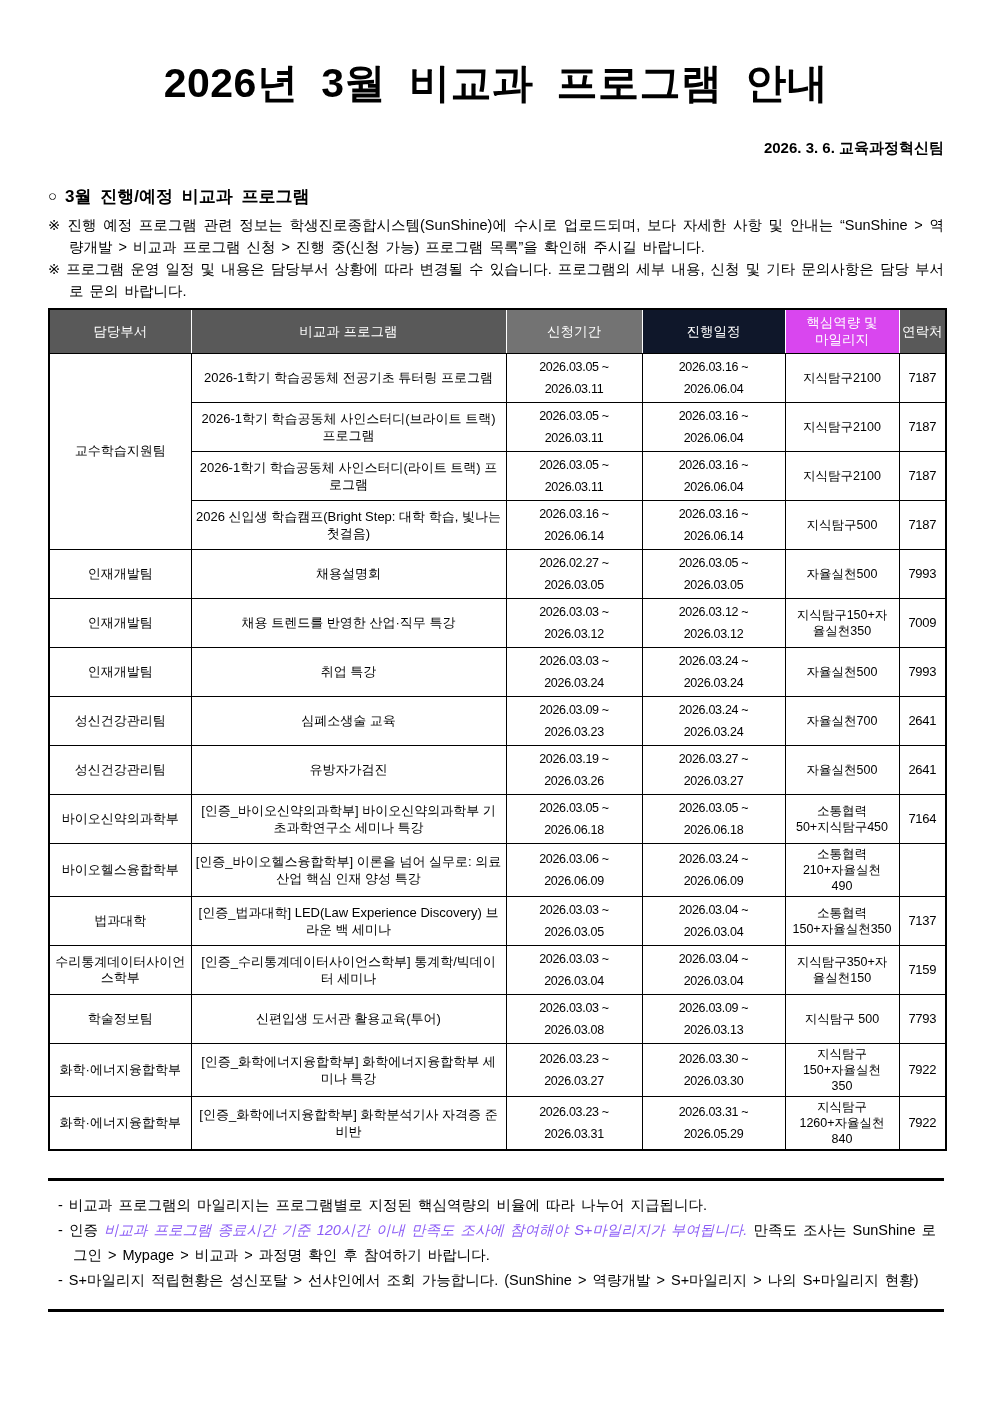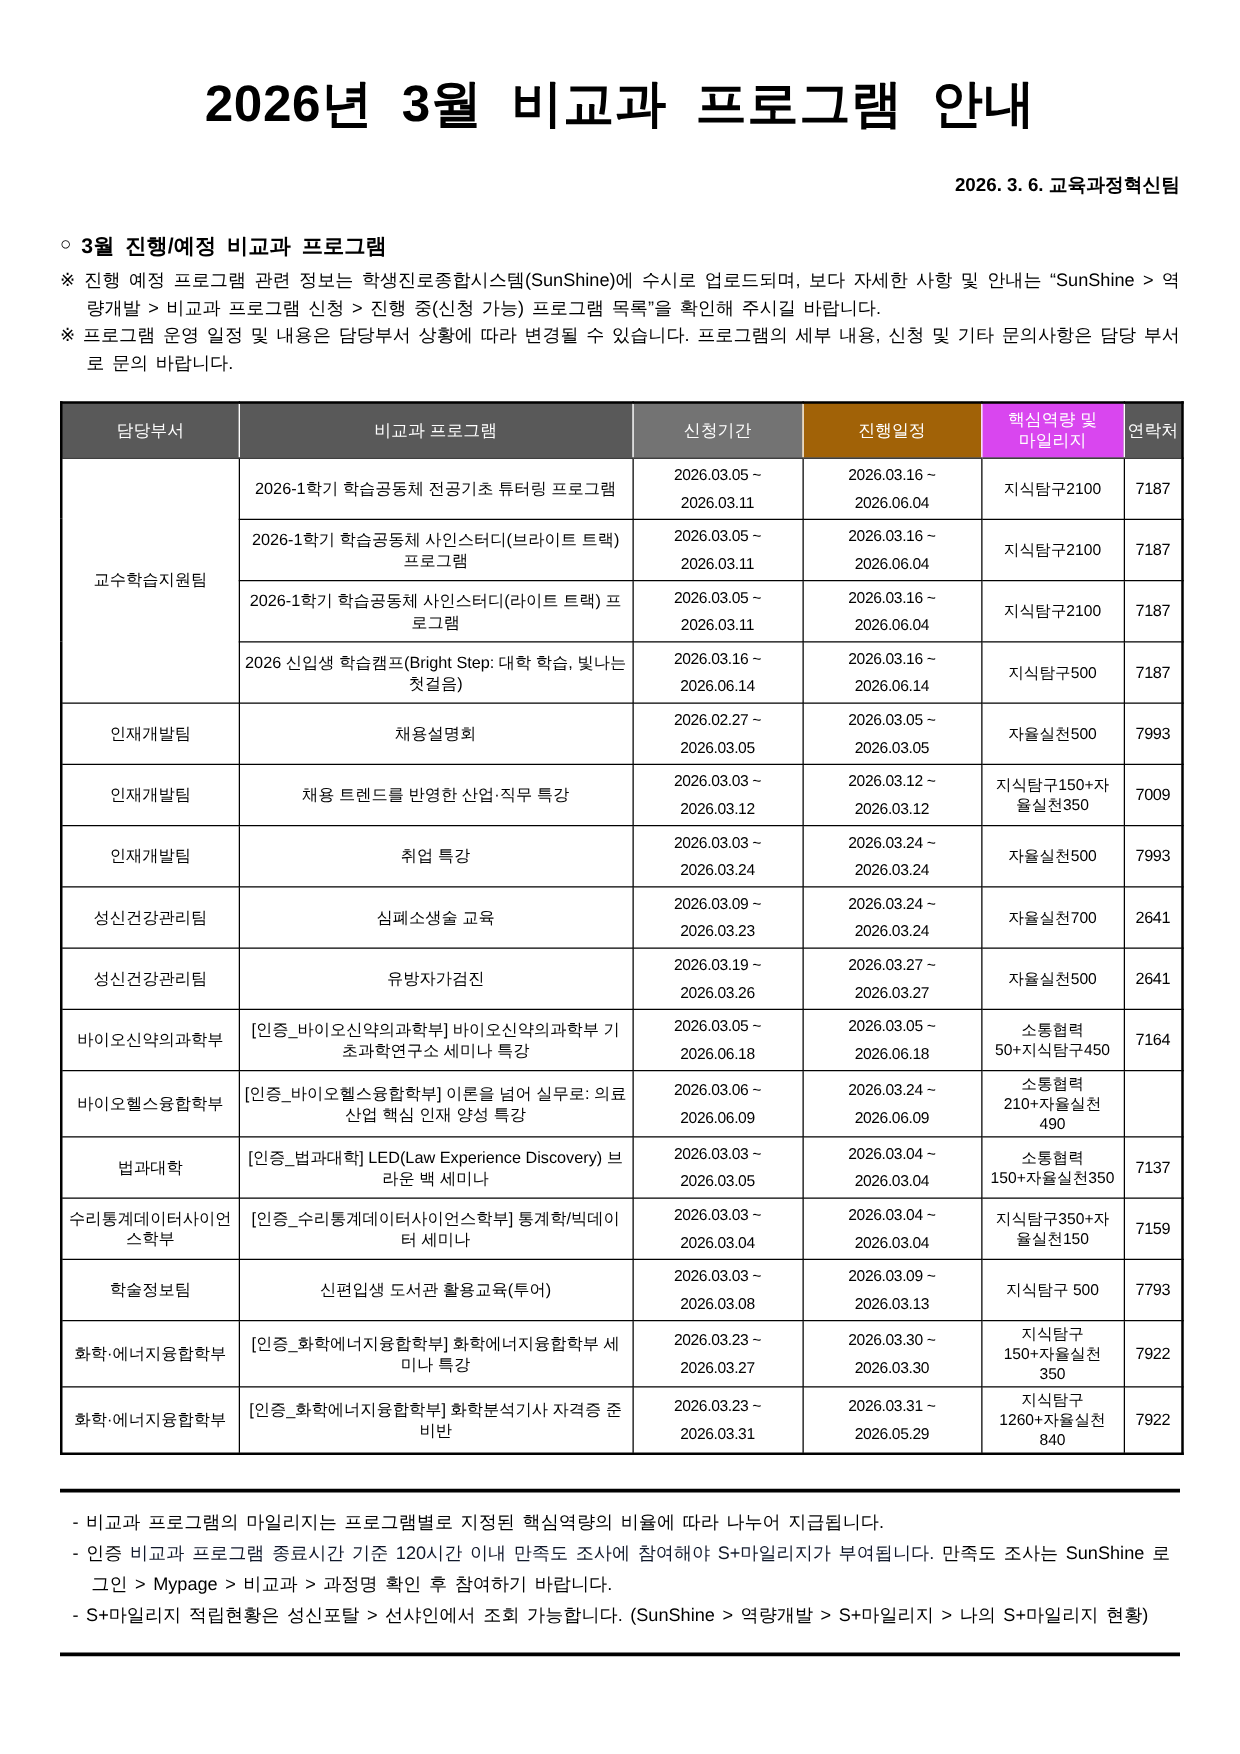--- a/index.html
+++ b/index.html
@@ -41,21 +41,21 @@
   .note {
     font-size: 14.5px;
     line-height: 22px;
     text-align: justify;
     padding-left: 21px;
     text-indent: -21px;
     word-spacing: 2px;
   }
 
   table.program-table {
-    margin-top: 19px;
+    margin-top: 6px;
     width: 897px;
     table-layout: fixed;
     border-collapse: collapse;
     border: 2px solid #000;
   }
   .program-table th {
     background: #595959;
     color: #ffffff;
     font-weight: normal;
     font-size: 13.5px;
@@ -135,21 +135,21 @@
         <col style="width: 136px;">
         <col style="width: 143px;">
         <col style="width: 114px;">
         <col style="width: 47px;">
       </colgroup>
     <thead>
         <tr id="table-head-row">
           <th style="background: rgb(89, 89, 89);">담당부서</th>
           <th style="background: rgb(89, 89, 89);">비교과 프로그램</th>
           <th style="background: #737373;">신청기간</th>
-          <th style="background: #a16207;">진행일정</th>
+          <th style="background: #0f172a;">진행일정</th>
           <th style="background: #d946ef;">핵심역량 및
 마일리지</th>
           <th style="background: rgb(89, 89, 89);">연락처</th>
         </tr>
       </thead>
     <tbody id="table-body">
         <tr>
           <td class="dept" rowspan="4">교수학습지원팀</td>
           <td class="program">2026-1학기 학습공동체 전공기초 튜터링 프로그램</td>
           <td class="dates">
@@ -379,18 +379,18 @@
 1260+자율실천
 840</td>
           <td class="contact">7922</td>
         </tr>
       </tbody>
   </table>
 
   <div class="notice">
     <div class="notice-body" id="notice-body">
         <div class="notice-item">- <span>비교과 프로그램의 마일리지는 프로그램별로 지정된 핵심역량의 비율에 따라 나누어 지급됩니다.</span></div>
-        <div class="notice-item">- <span>인증 </span><span style="color: #0f172a;">비교과 프로그램 종료시간 기준 120시간 이내 만족도 조사에 참여해야 S+마일리지가 부여됩니다.</span><span> 만족도 조사는 SunShine 로그인 &gt; Mypage &gt; 비교과 &gt; 과정명 확인 후 참여하기 바랍니다.</span></div>
+        <div class="notice-item">- <span>인증 </span><span style="color: #8b5cf6; font-style: italic;">비교과 프로그램 종료시간 기준 120시간 이내 만족도 조사에 참여해야 S+마일리지가 부여됩니다.</span><span> 만족도 조사는 SunShine 로그인 &gt; Mypage &gt; 비교과 &gt; 과정명 확인 후 참여하기 바랍니다.</span></div>
         <div class="notice-item">- <span>S+마일리지 적립현황은 성신포탈 &gt; 선샤인에서 조회 가능합니다. (SunShine &gt; 역량개발 &gt; S+마일리지 &gt; 나의 S+마일리지 현황)</span></div>
       </div>
   </div>
 
 </div>
 
 </body></html>

